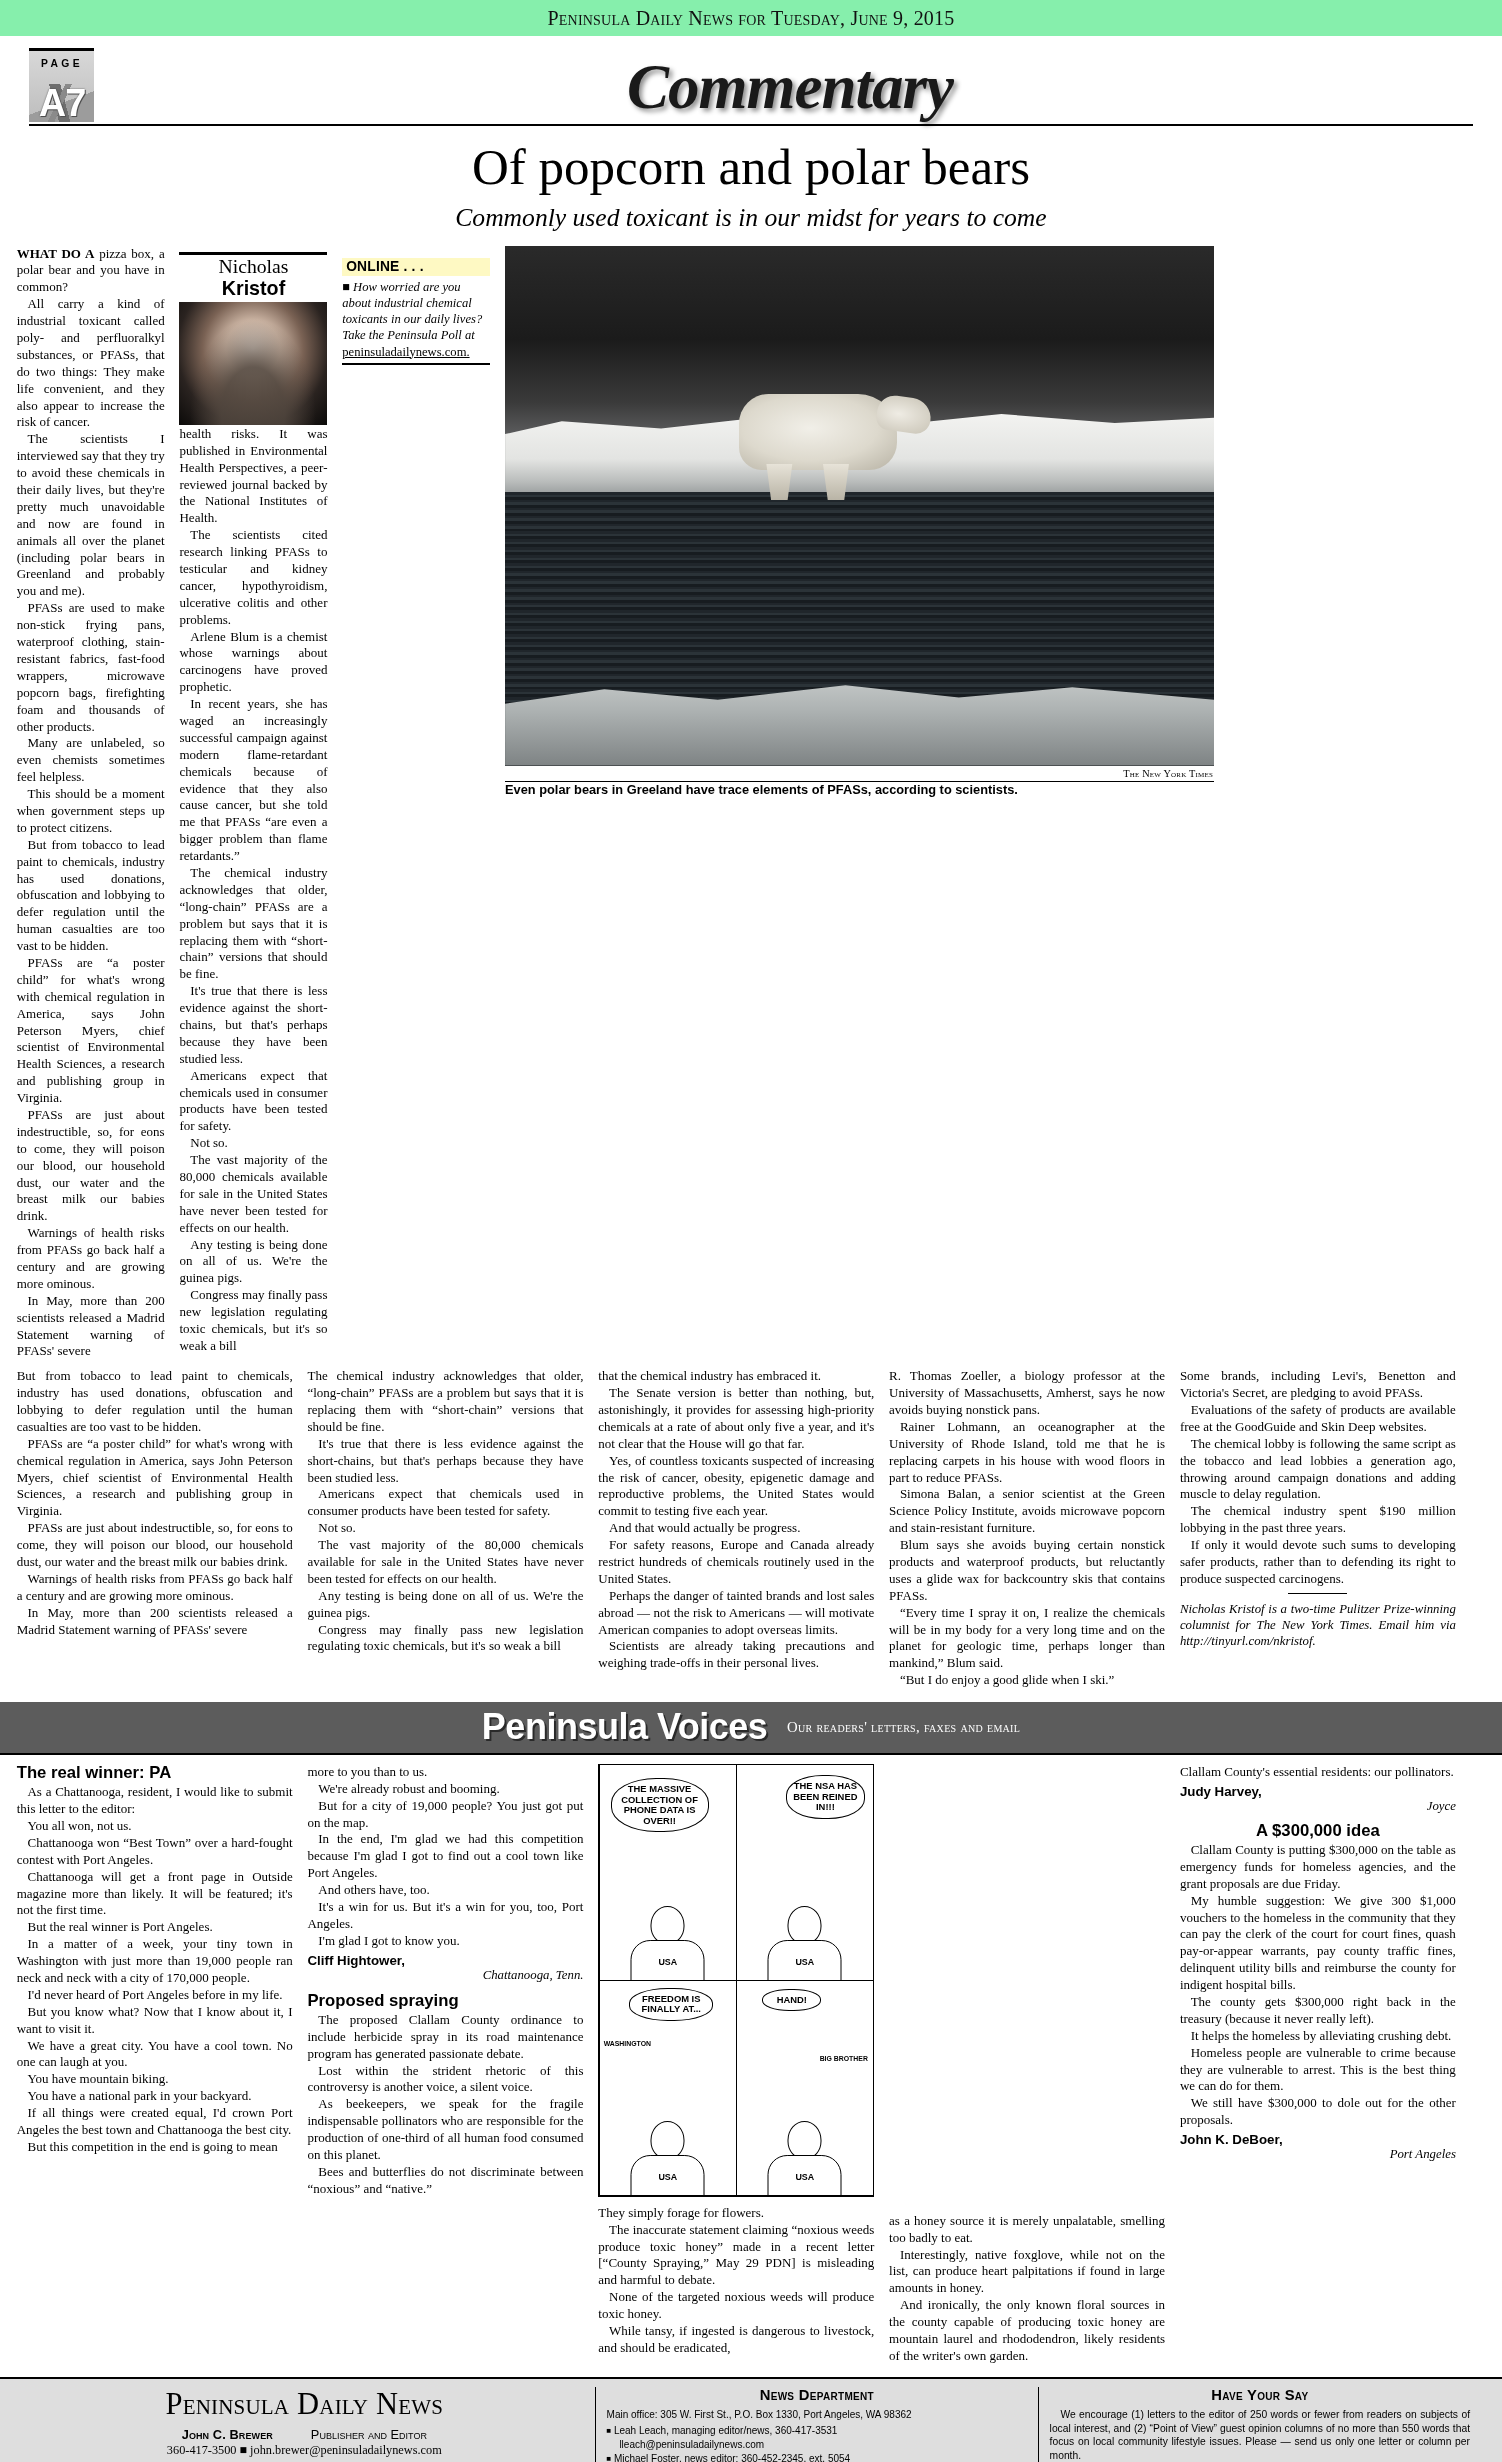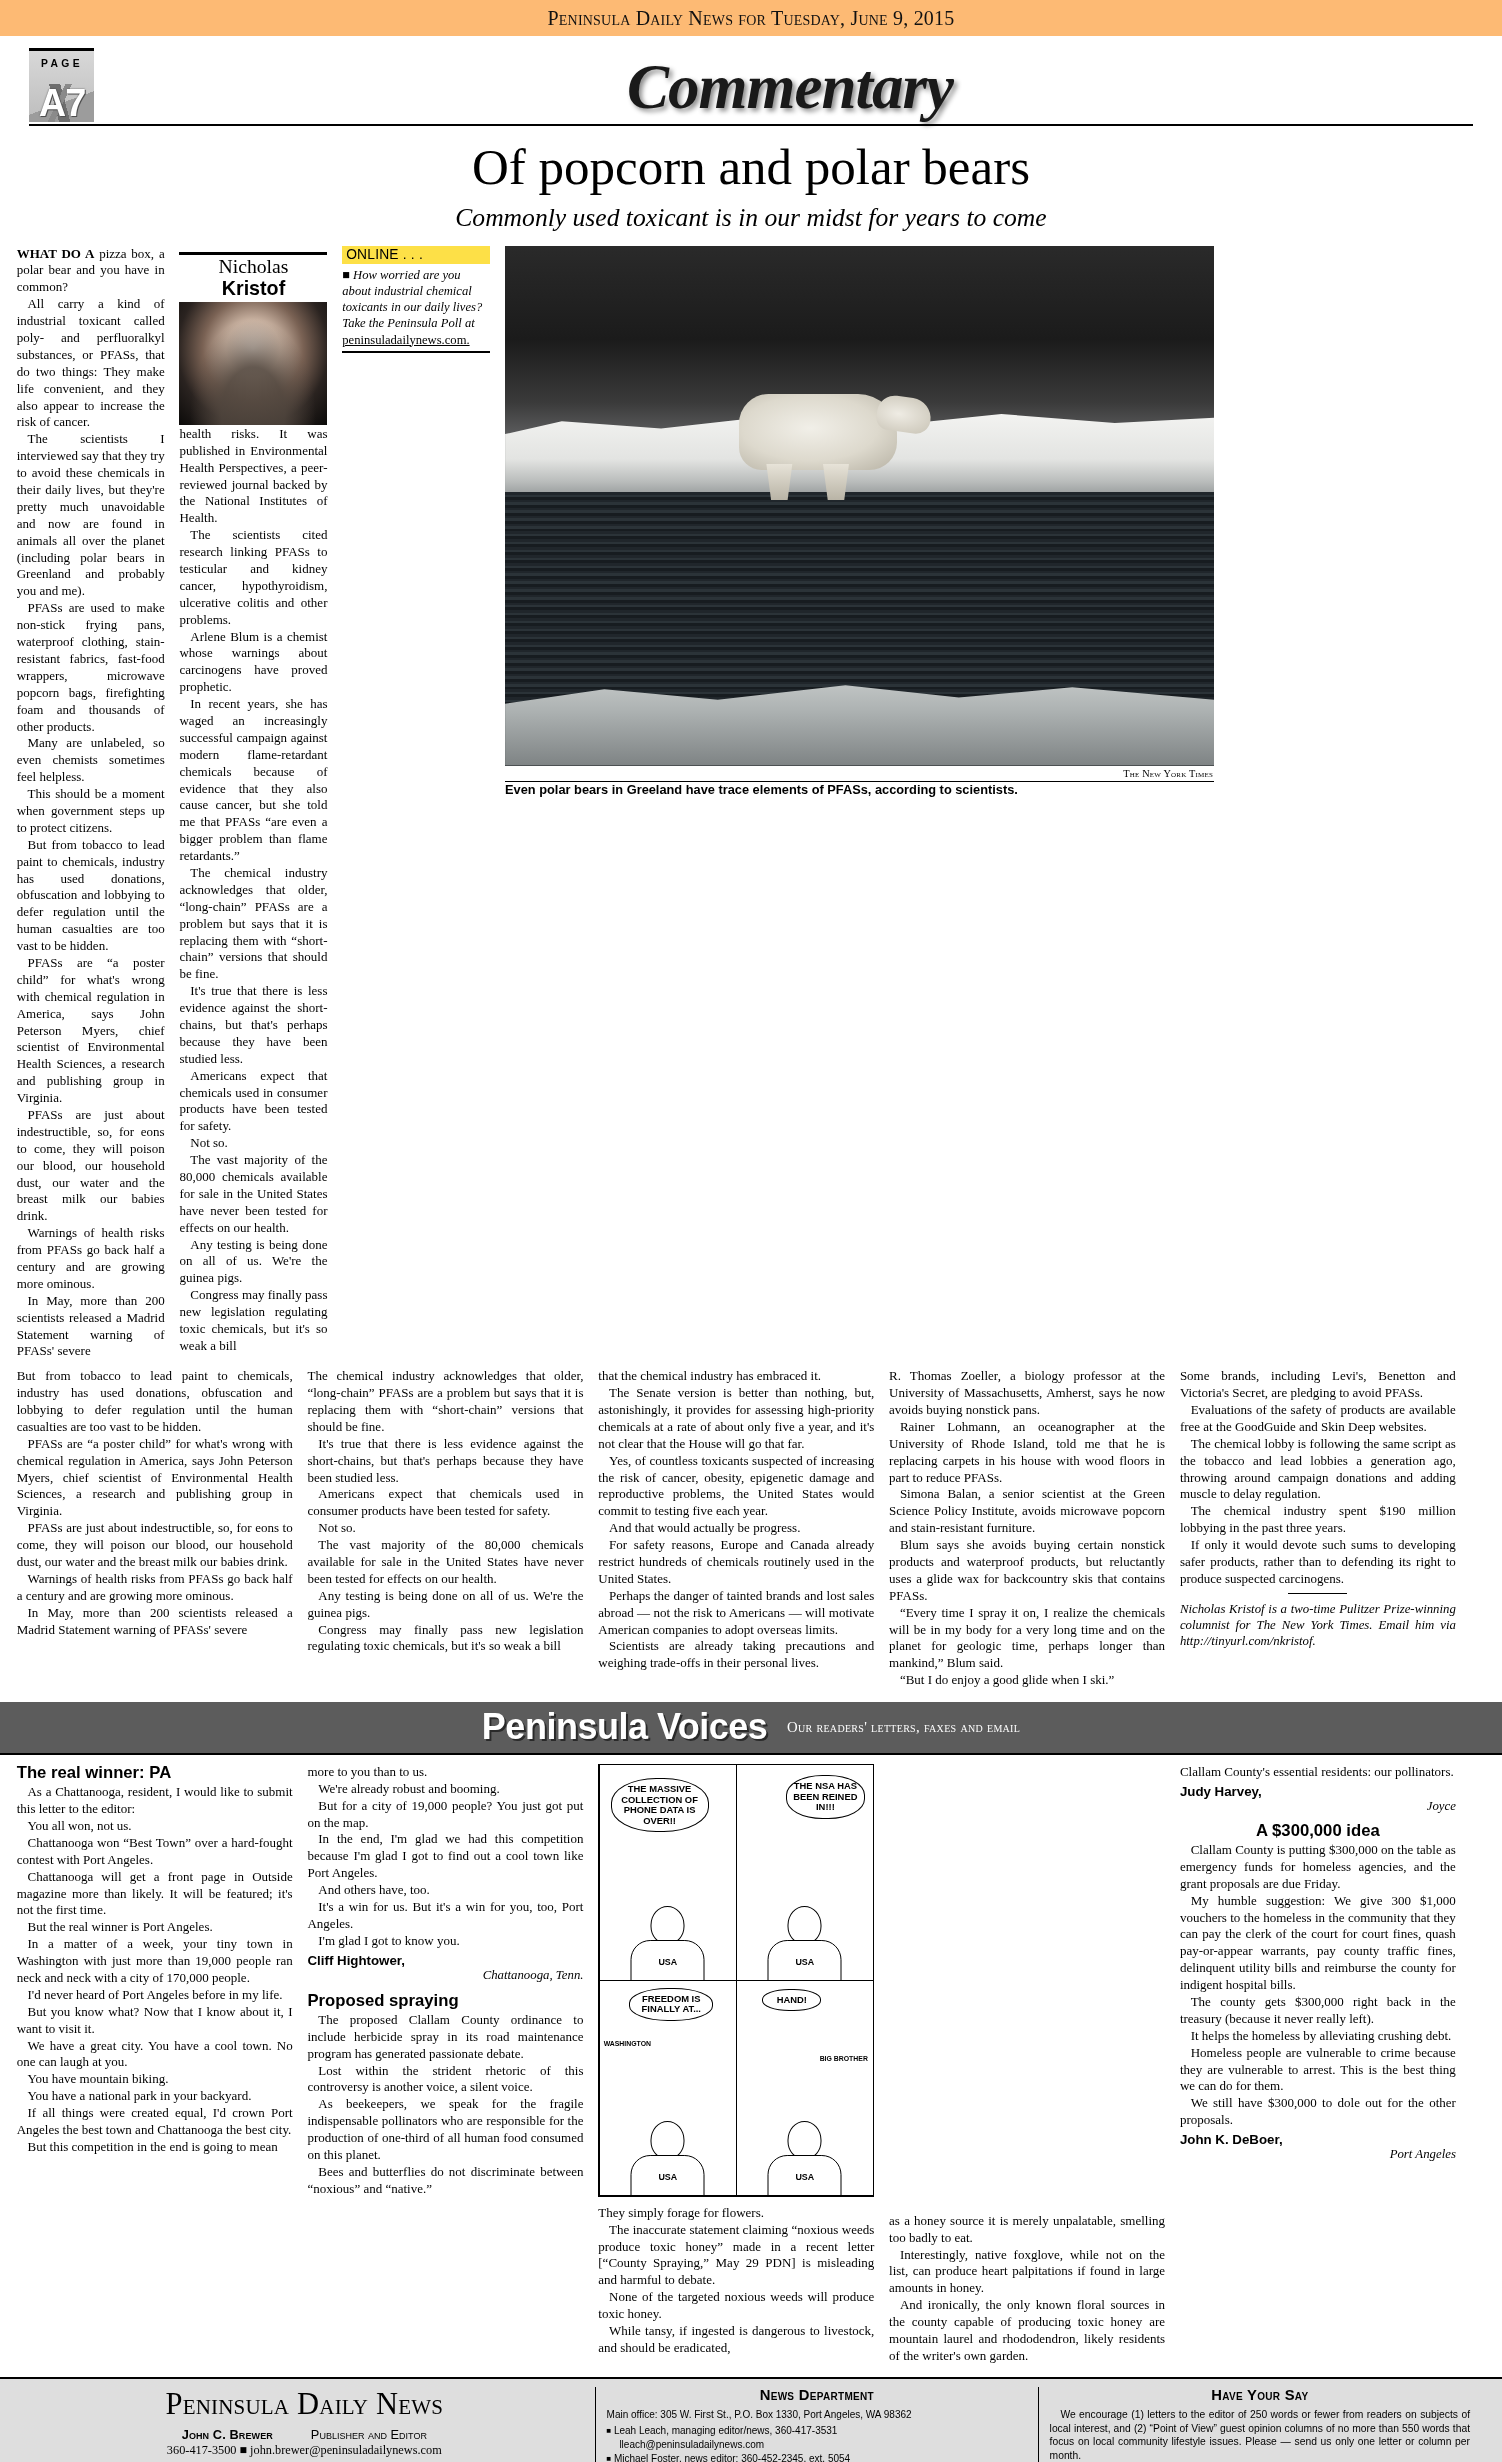--- a/index.html
+++ b/index.html
@@ -10,21 +10,21 @@
     background: #ffffff;
     font-family: "Liberation Serif", serif;
     color: #000;
     position: relative;
   }
   .page { width:1502px; height:2988px; position:relative; padding: 0 16.7px; }
 
   
   .topbar {
     height: 36px;
-    background: #fdba74;
+    background: #86efac;
     display:flex; align-items:center; justify-content:center;
     margin: 0 -16.7px;
   }
   .topbar-text {
     font-family: "Liberation Serif", serif;
     font-size: 20px;
     letter-spacing: 0.2px;
     color:#111;
     font-variant: small-caps;
   }
@@ -112,24 +112,25 @@
     position:relative; overflow:hidden;
   }
   .mugshot::after{
     content:""; position:absolute; inset:0;
     background: radial-gradient(ellipse at 50% 92%, rgba(80,70,62,.85) 0 30%, transparent 60%);
   }
 
   
   .onlinebox { margin-bottom: 4.9px; }
   .online-head {
-    background:#fde047;
+    background:#fef9c3;
     font-family:"Liberation Sans", sans-serif;
-    font-weight:400; font-size:13.8px; letter-spacing:0.2px;
+    font-weight:700; font-size:13.8px; letter-spacing:0.2px;
     padding: 1.5px 3.9px 2px 3.9px;
+    margin-top: 12px;
   }
   .online-body {
     font-family:"Liberation Serif", serif;
     font-style:italic; font-size: 12.6px; line-height:1.28;
     padding-top: 3px;
   }
   .online-body .sq { font-style:normal; }
   .online-url { font-style:normal; text-decoration:underline; }
   .online-rule { border-bottom: 2.5px solid #000; margin-top:3px; }
 

